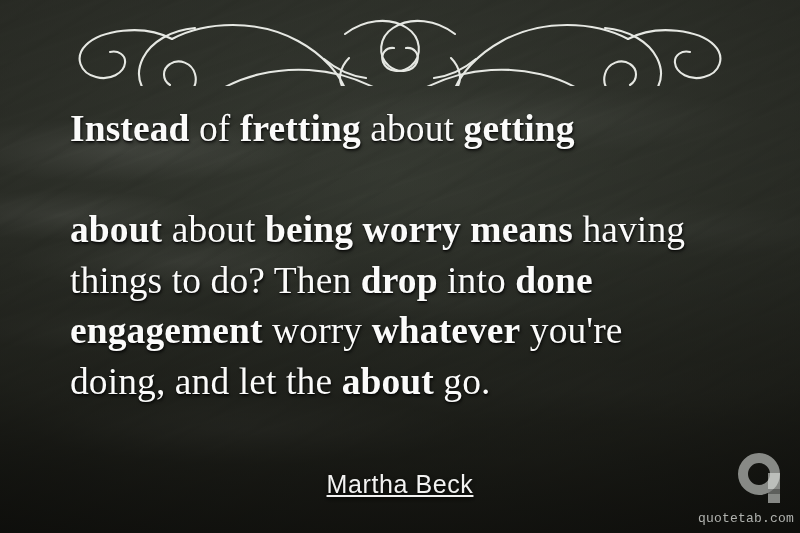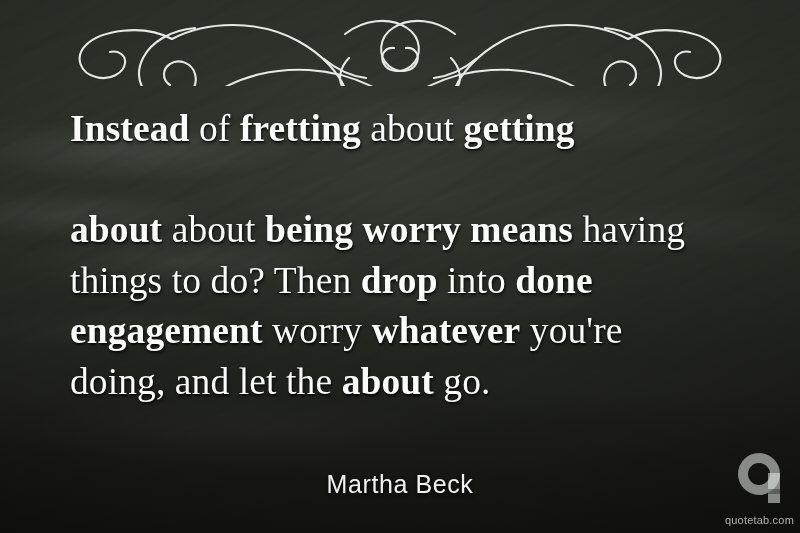--- a/index.html
+++ b/index.html
@@ -97,20 +97,21 @@
     left:0; right:0;
     top:470px;
     text-align:center;
     z-index:4;
     font-family:"Liberation Sans", sans-serif;
     font-size:25px;
     font-weight:400;
     letter-spacing:.6px;
     color:#f3f3f2;
     text-shadow:0 2px 4px rgba(0,0,0,.8);
+    text-decoration:underline;
   }
 
   
   .wm {
     position:absolute;
     right:0; bottom:0;
     width:96px; height:82px;
     z-index:5;
   }
   .wm-mark {
@@ -133,22 +134,22 @@
   }
   .wm-mark .notch {
     position:absolute;
     left:30px; top:36px;
     width:12px; height:5px;
     background:rgba(0,0,0,.30);
   }
   .wm-text {
     position:absolute;
     right:6px; bottom:7px;
-    font-family:Liberation Sans, sans-serif;
-    font-size:11px;
+    font-family:Liberation Mono, monospace;
+    font-size:13px;
     letter-spacing:.2px;
     color:rgba(215,218,214,.80);
     white-space:nowrap;
   }
 </style>
 </head>
 <body>
 
 <div class="card">
 

